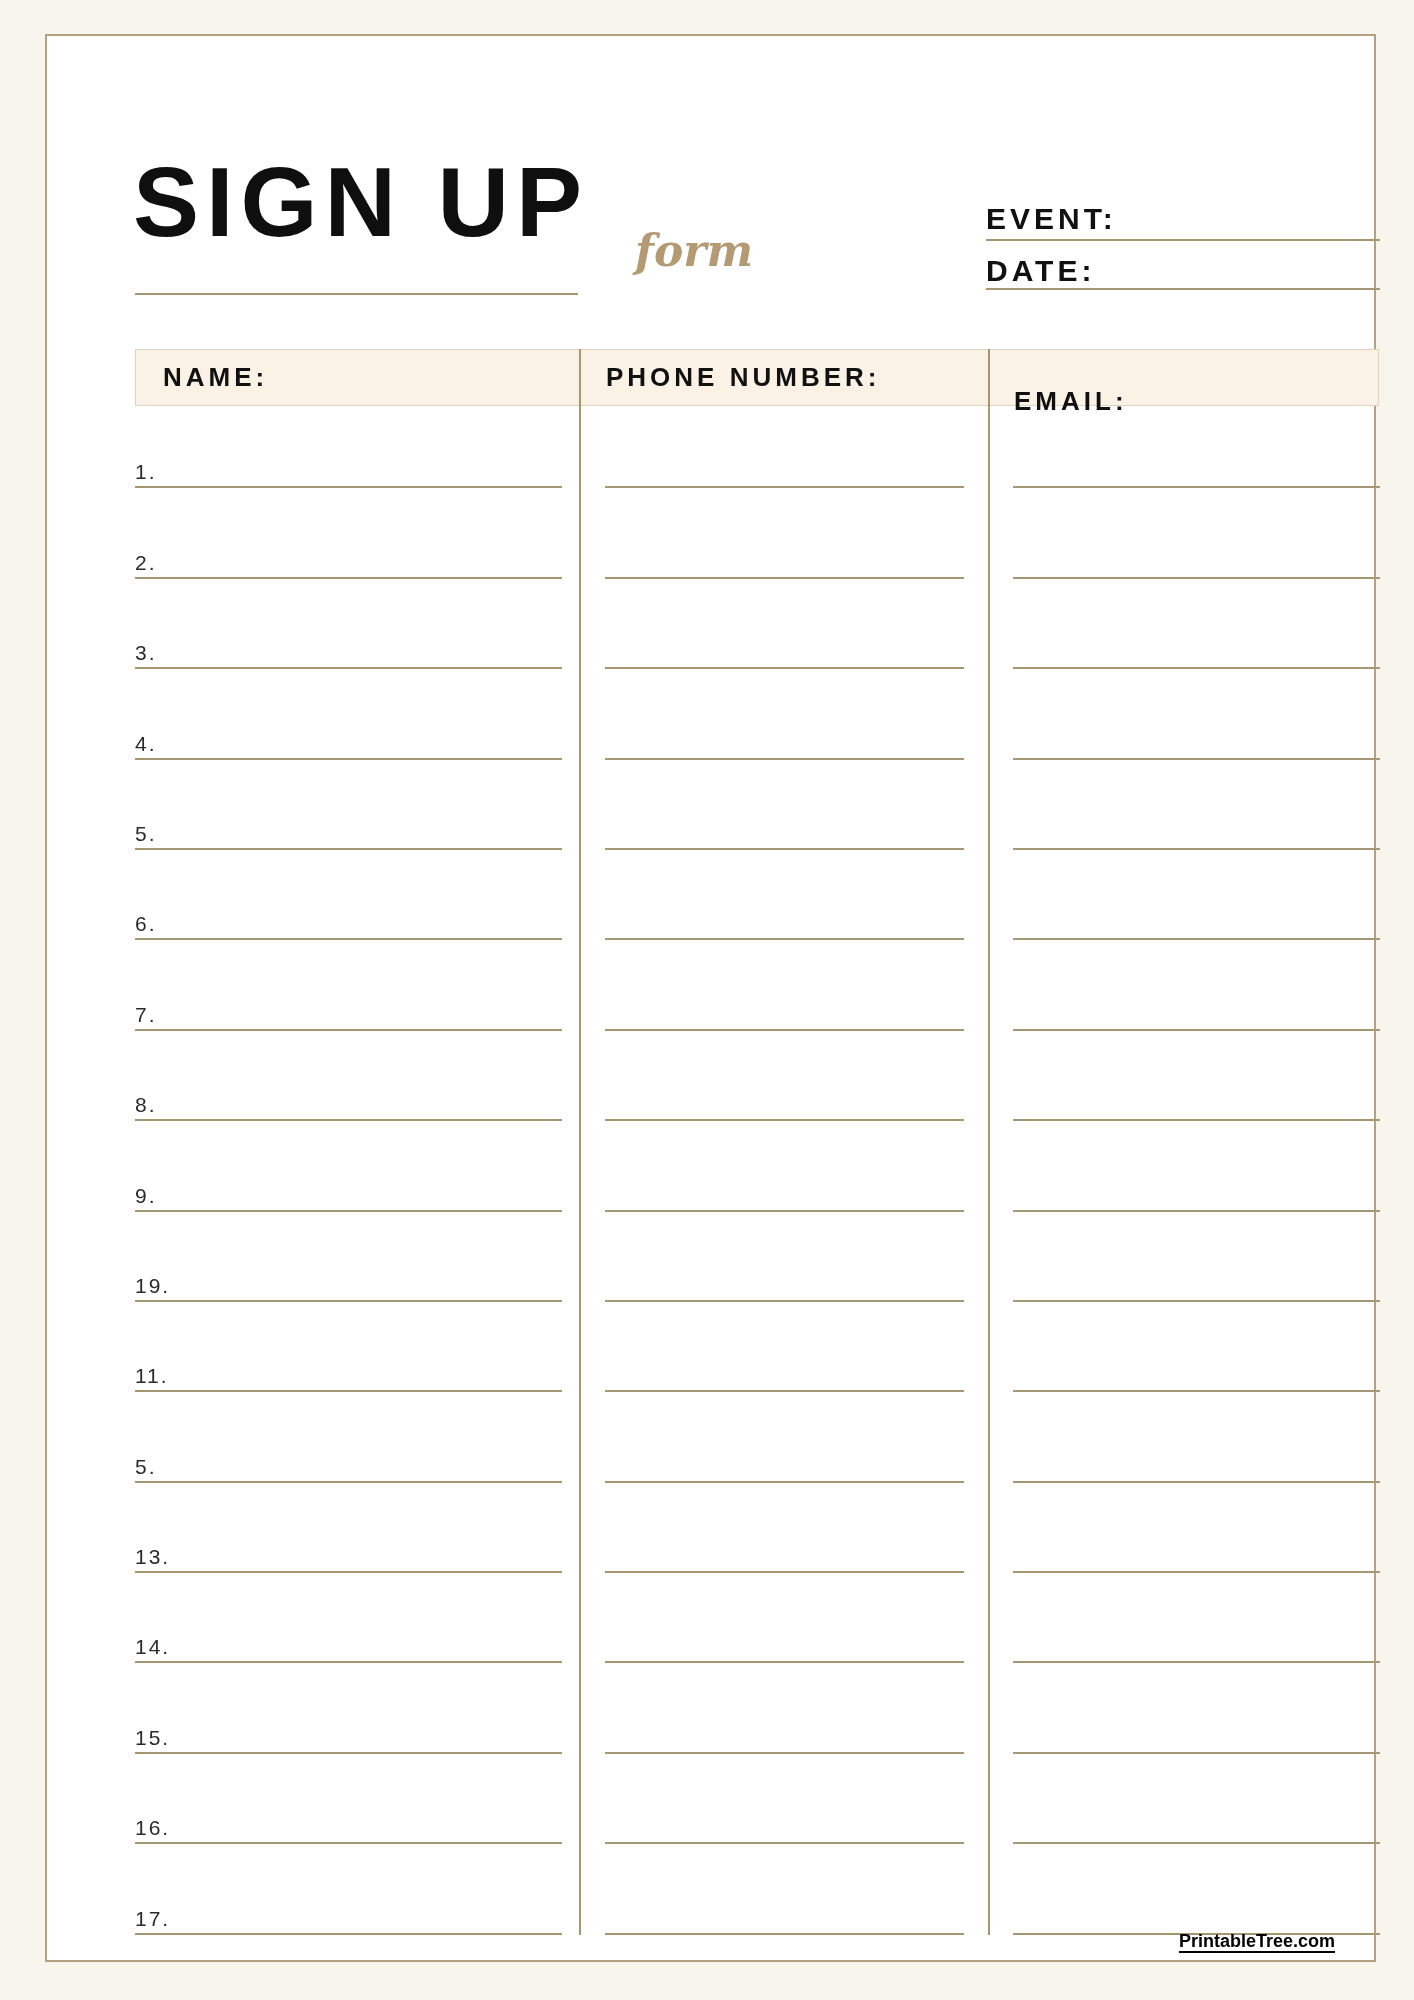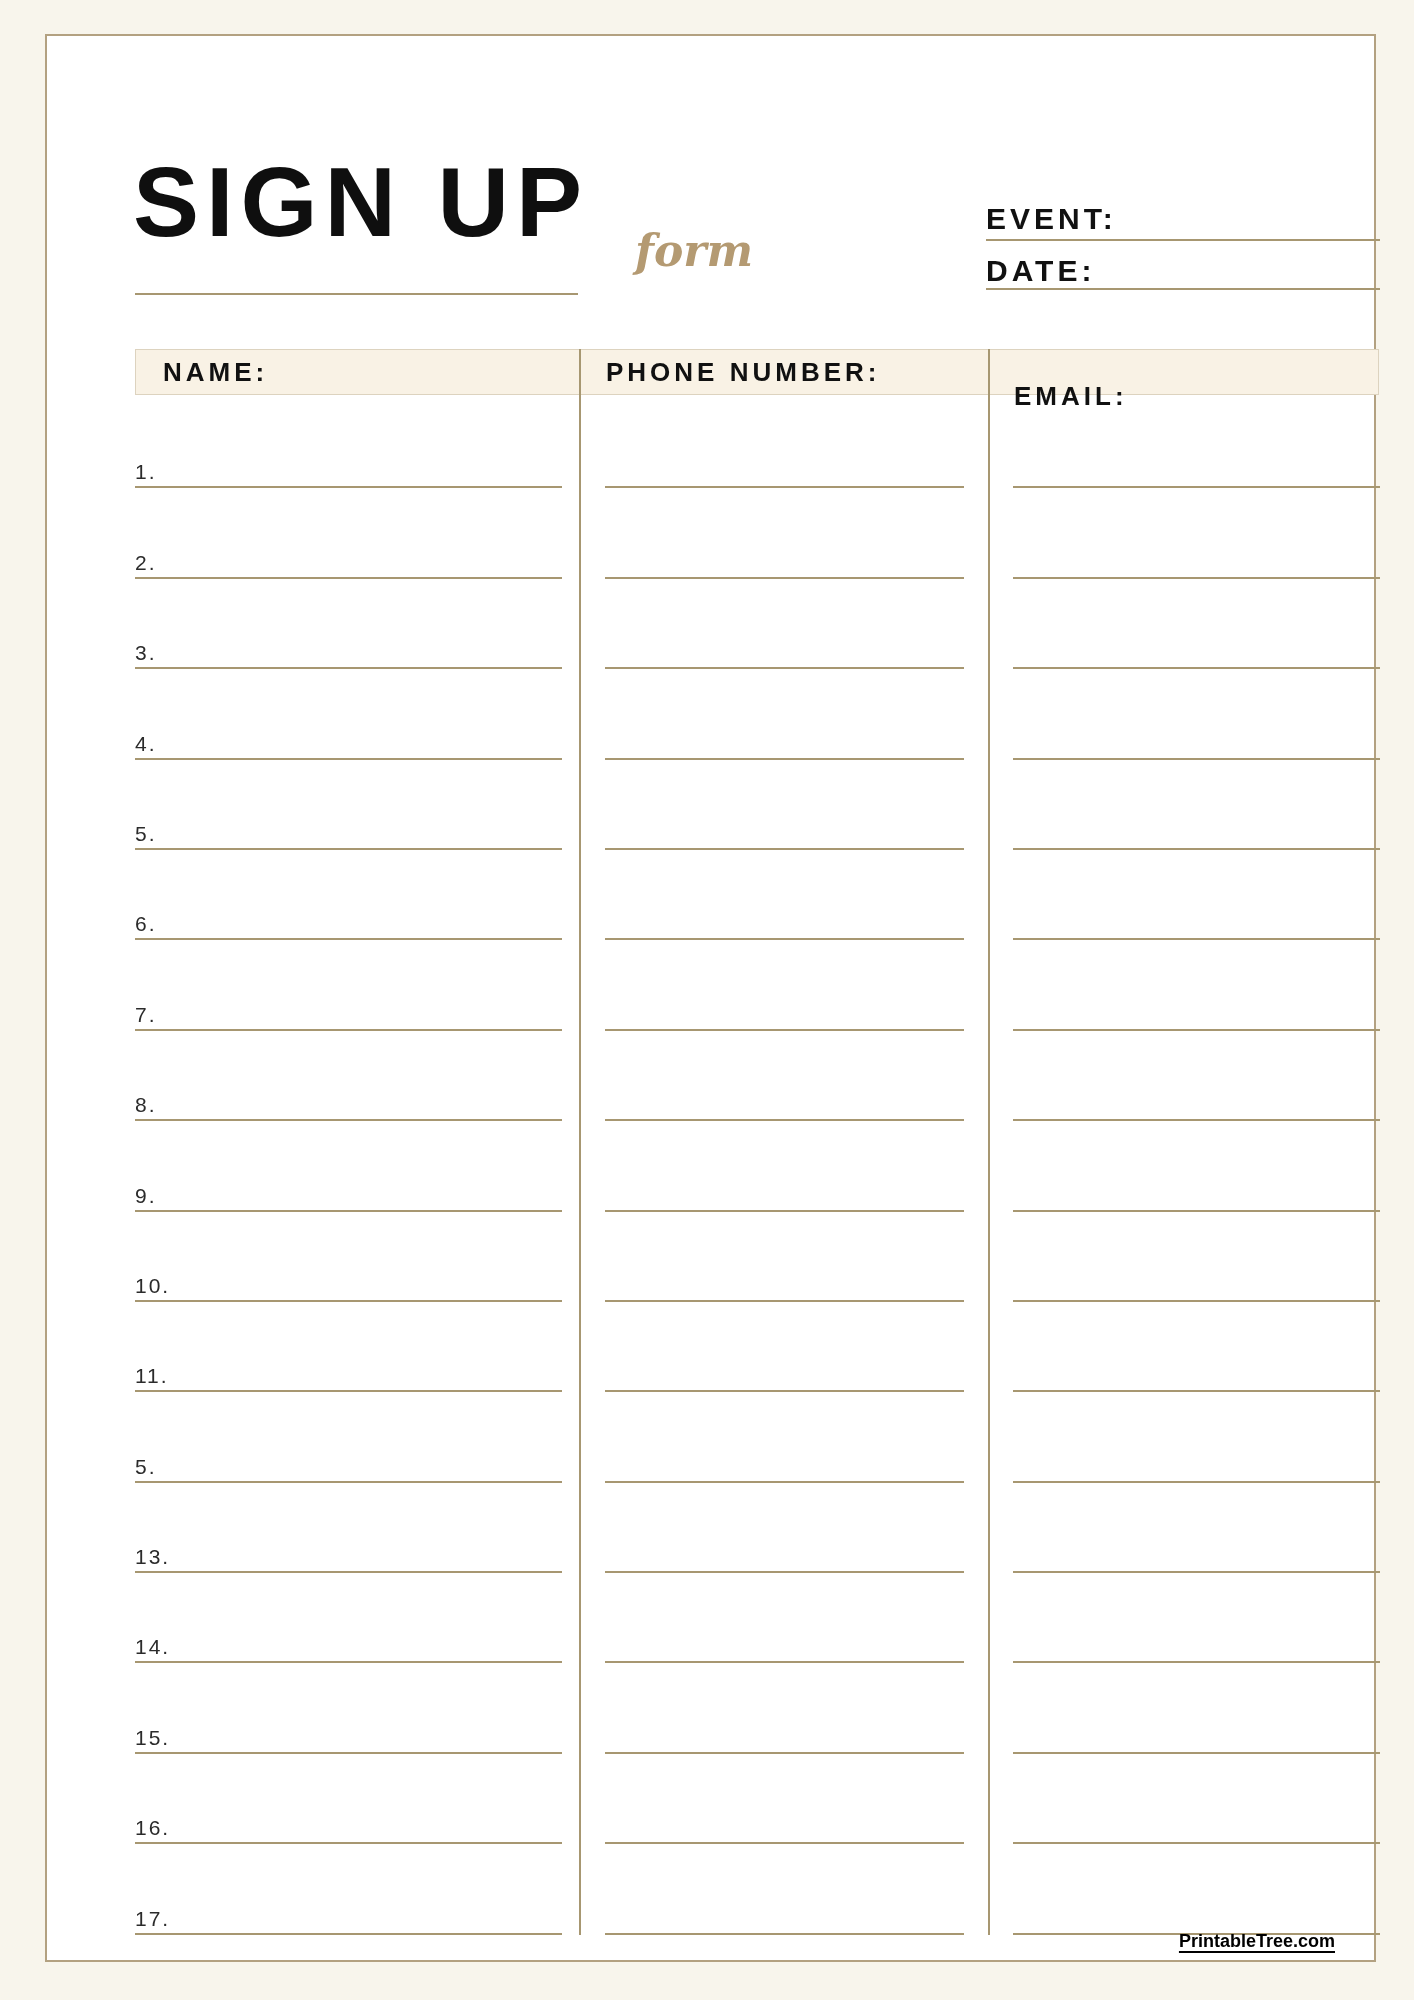--- a/index.html
+++ b/index.html
@@ -70,21 +70,21 @@
     left:939px;
     width:394px; height:2px;
     background:var(--accent-line);
   }
   .event-line{ top:203px; }
   .date-line{ top:252px; }
   
   .band{
     position:absolute;
     left:88px; top:313px;
-    width:1244px; height:46px;
+    width:1244px; height:57px;
     background:var(--band-bg);
     border:1px solid #ddd3bf;
   }
   .band .col-label{
     position:absolute;
     top:0; height:100%;
     display:flex; align-items:center;
     font-size:26px;
     font-weight:700;
     letter-spacing:4px;
@@ -225,21 +225,21 @@
   </div>
 
   <div class="row">
     <span class="row-number">9.</span>
     <div class="write-line line-name"></div>
     <div class="write-line line-phone"></div>
     <div class="write-line line-email"></div>
   </div>
 
   <div class="row">
-    <span class="row-number">10.</span>
+    <span class="row-number">19.</span>
     <div class="write-line line-name"></div>
     <div class="write-line line-phone"></div>
     <div class="write-line line-email"></div>
   </div>
 
   <div class="row">
     <span class="row-number">11.</span>
     <div class="write-line line-name"></div>
     <div class="write-line line-phone"></div>
     <div class="write-line line-email"></div>

